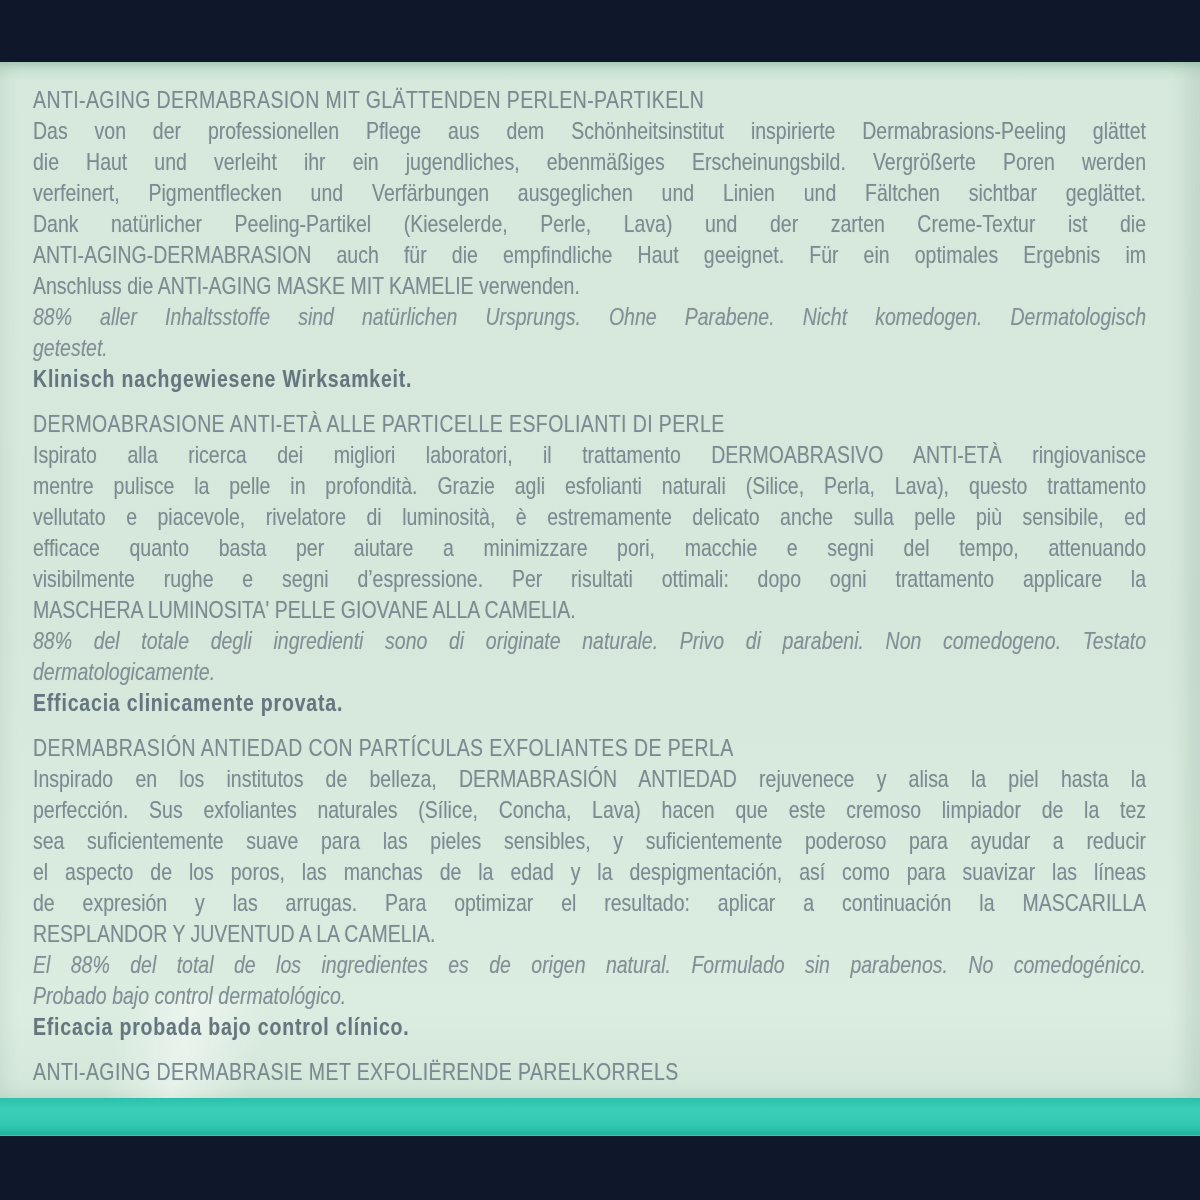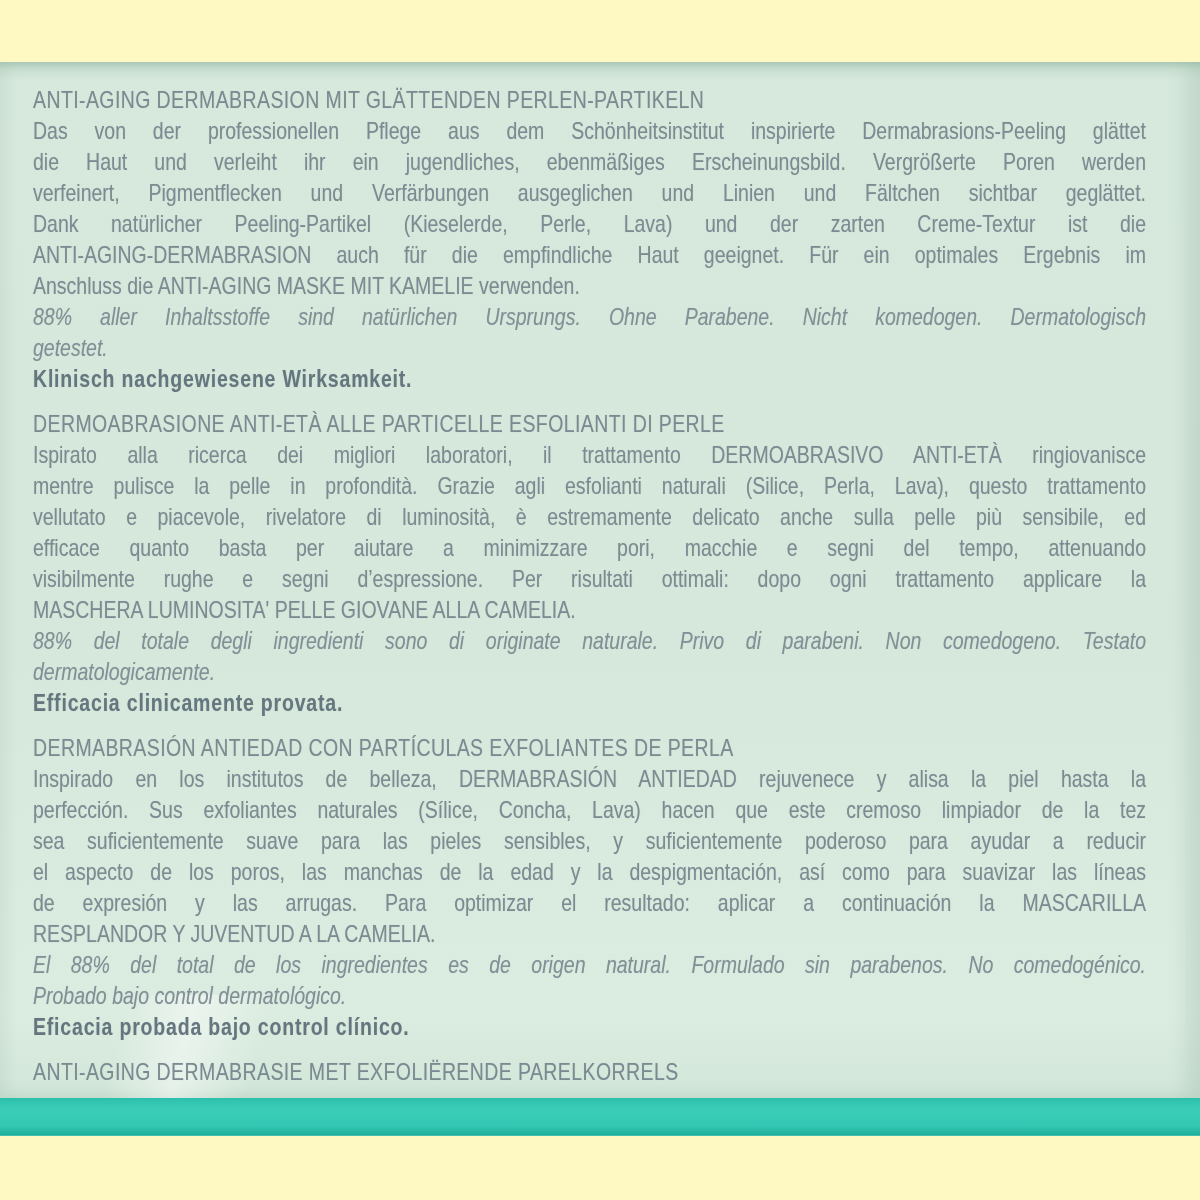--- a/index.html
+++ b/index.html
@@ -8,21 +8,21 @@
     background: #ffffff;
     width: 1200px;
     height: 1200px;
     overflow: hidden;
     font-family: "Liberation Sans", "DejaVu Sans", sans-serif;
   }
   .screenshot {
     position: relative;
     width: 1200px;
     height: 1200px;
-    background: #fef9c3;
+    background: #0f172a;
   }
   
   .panel-face {
     position: absolute;
     left: 0;
     top: 62px;
     width: 1200px;
     height: 1036px;
     background: linear-gradient(180deg,
       #b5d3c1 0px,

